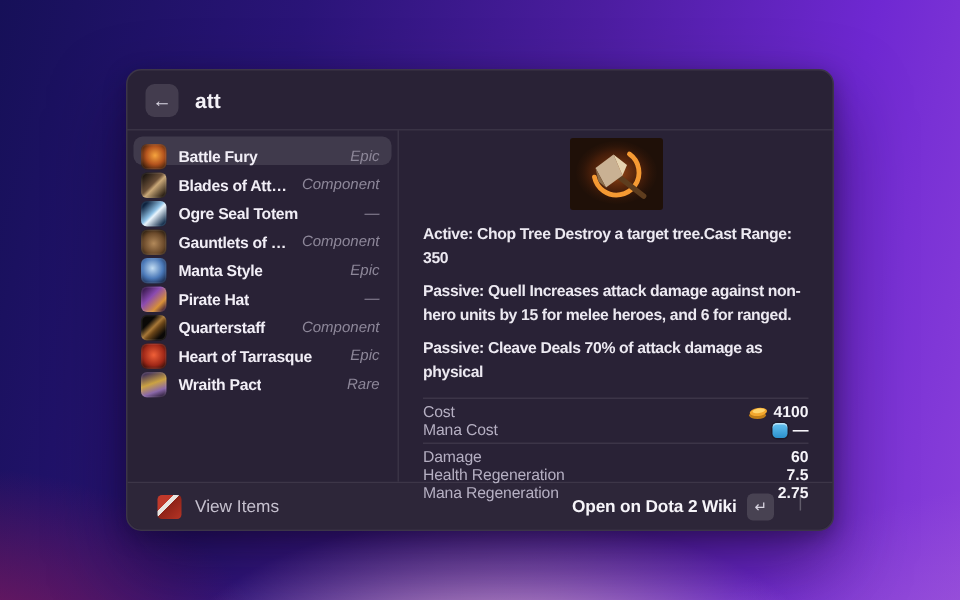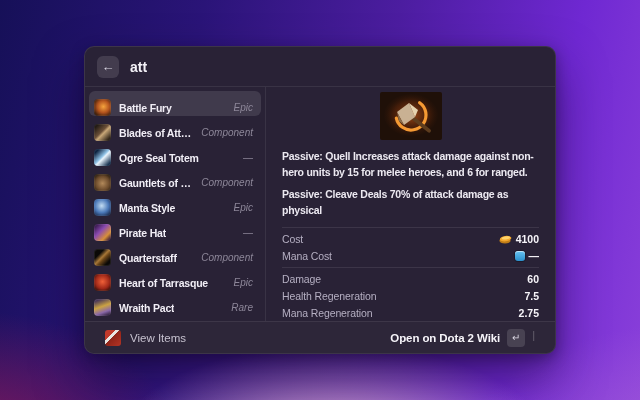--- a/index.html
+++ b/index.html
@@ -31,21 +31,21 @@
     background:rgba(255,255,255,0.12); color:#d9d5e2;
     font-size:13px; line-height:22px; text-align:center; cursor:pointer;
     font-family:"Liberation Sans", sans-serif;
   }
   .search-text { margin-left:11px; font-size:14px; font-weight:600; color:#f4f2f8; }
 
   
   .body { flex:1; display:flex; min-height:0; }
   .list { width:180px; flex:0 0 180px; padding:4px 4px; }
   .row {
-    height:25px; display:flex; align-items:center;
+    height:19px; display:flex; align-items:center;
     padding:8px 8px 0 5px; border-radius:6px; cursor:pointer;
   }
   .row.selected { background:rgba(255,255,255,0.11); }
   .item-icon { width:17px; height:17px; border-radius:4px; flex:0 0 17px; box-shadow:inset 0 0 0 1px rgba(255,255,255,0.08); }
   .item-title {
     margin-left:8px; font-size:10.5px; font-weight:600; letter-spacing:-0.2px;
     white-space:nowrap; overflow:hidden; text-overflow:ellipsis; flex-shrink:1; color:#f1eef6;
   }
   .item-tag { margin-left:auto; padding-left:6px; font-size:10px; color:#8d8799; white-space:nowrap; flex-shrink:0;font-style:italic; }
 
@@ -72,21 +72,21 @@
   .coin-icon { display:inline-block; width:13px; height:10px; }
   .mana-icon { display:inline-block; width:10px; height:10px; border-radius:3px;
     background:linear-gradient(180deg,#67c4f2 0%,#2b90cc 100%);
     box-shadow:inset 0 1px 0 rgba(255,255,255,0.55), 0 0 0 1px rgba(0,0,0,0.25); }
 
   
   .footer { height:32px; flex:0 0 32px; display:flex; align-items:center; padding:0 20px; border-top:1px solid rgba(255,255,255,0.08); background:rgba(255,255,255,0.02); border-radius:0 0 10px 10px; }
   .dota-logo { width:16px; height:16px; border-radius:3px; flex:0 0 16px;
     background:linear-gradient(135deg, #c0392b 0%, #c0392b 34%, #e8e4e0 34%, #e8e4e0 46%, #8f2318 46%, #b53425 100%); }
   .footer-app { margin-left:9px; font-size:11.5px; color:#c6c1cf; }
-  .footer-right { margin-left:auto; display:flex; align-items:flex-start; gap:7px; }
+  .footer-right { margin-left:auto; display:flex; align-items:flex-start; gap:16px; }
   .primary-action { display:flex; align-items:center; gap:7px; cursor:pointer; }
   .primary-label { font-size:11.5px; font-weight:700; color:#f6f4f9; letter-spacing:-0.1px; }
   kbd {
     font-family:"Liberation Sans", sans-serif; font-size:10px; color:#d8d4e0;
     background:rgba(255,255,255,0.13); border-radius:4px;
     min-width:18px; height:18px; display:inline-flex; align-items:center; justify-content:center; padding:0 4px;
   }
   .footer-pipe { color:rgba(255,255,255,0.25); font-size:11px; }
   .actions-btn { display:flex; align-items:center; gap:6px; cursor:pointer; }
   .actions-label { font-size:11.5px; color:#c6c1cf; }
@@ -164,20 +164,21 @@
           <rect width="62" height="48" fill="#1f1008"></rect>
           <ellipse cx="31" cy="23" rx="27" ry="21" fill="url(#glow)"></ellipse>
           <circle cx="31" cy="23" r="15" fill="none" stroke="#f59a33" stroke-width="3.2" stroke-dasharray="58 36" stroke-linecap="round" transform="rotate(-55 31 23)"></circle>
           <rect x="28" y="20" width="30" height="3.6" rx="1.8" fill="#5e3d1e" transform="rotate(38 28 20)"></rect>
           <path d="M17 20 L29 11 L35 25 L24 33 Z" fill="#c9b193"></path>
           <path d="M17 20 L24 33 L19 29 Z" fill="#8b6f4e"></path>
           <path d="M29 11 L35 25 L38 18 Z" fill="#e6d3af"></path>
         </svg>
       </div>
 
+      <p class="para">Active: Chop Tree Destroy a target tree.Cast Range: 350</p>
       <p class="para">Passive: Quell Increases attack damage against non-hero units by 15 for melee heroes, and 6 for ranged.</p>
       <p class="para">Passive: Cleave Deals 70% of attack damage as physical</p>
 
       <hr class="meta-sep">
 
       <div class="meta-row">
         <span class="meta-label">Cost</span>
         <span class="meta-value">
           <svg class="coin-icon" viewBox="0 0 13 10">
             <ellipse cx="6" cy="6.8" rx="5.6" ry="2.6" fill="#c07d17"></ellipse>

